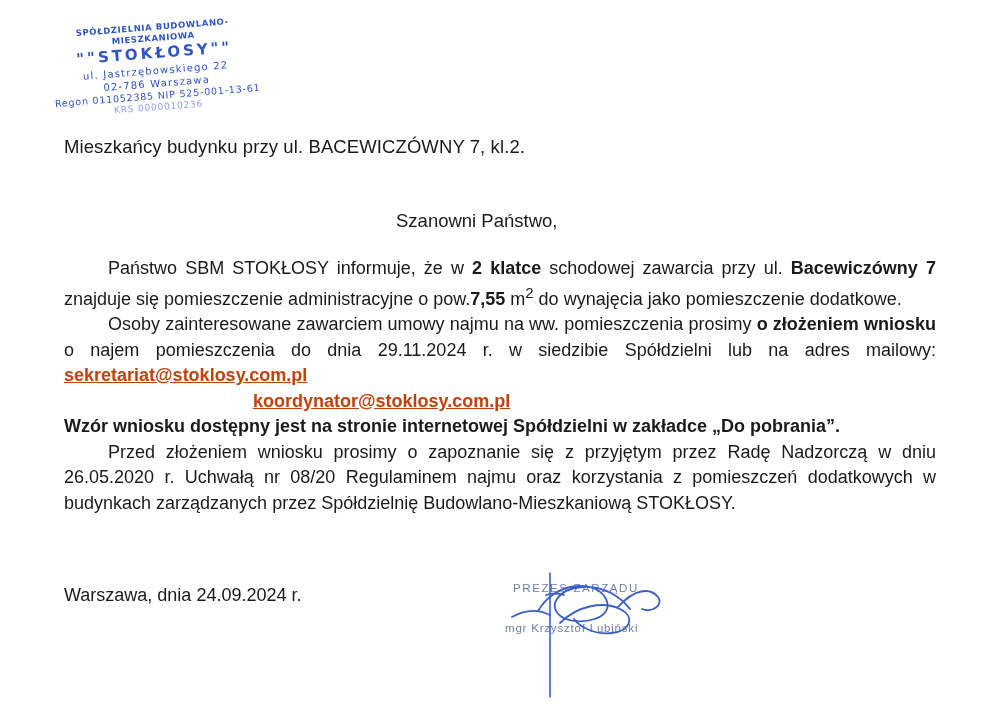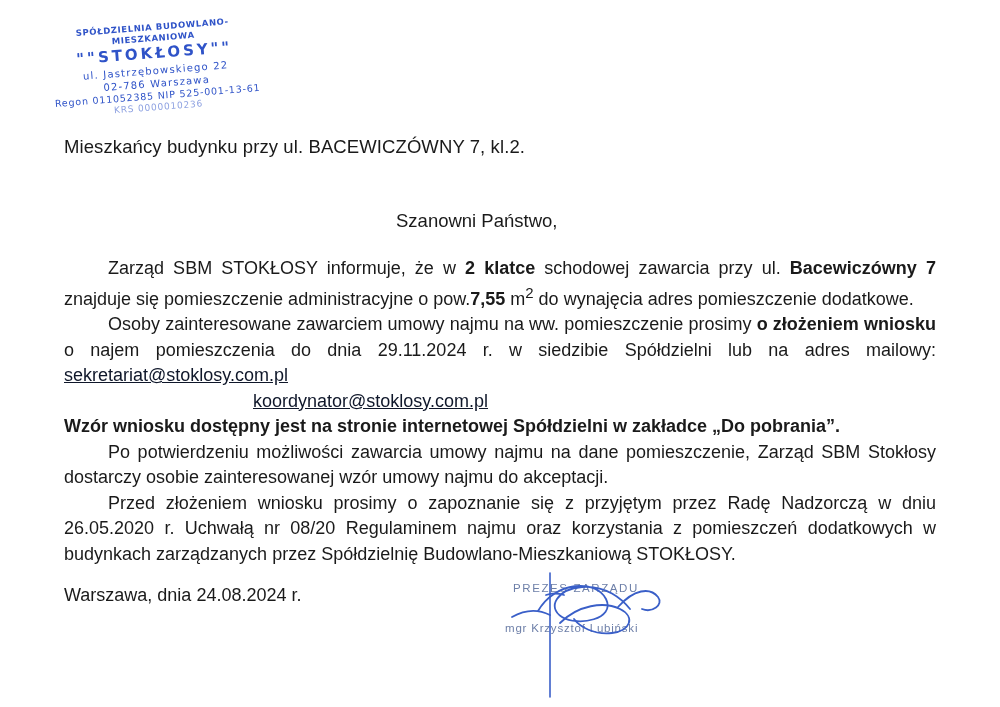--- a/index.html
+++ b/index.html
@@ -78,22 +78,23 @@
     text-align: justify;
   }
   .body-block b { font-weight: 700; }
 
   .mail-line {
     text-indent: 0;
     margin: 0;
     text-align: left;
   }
   .mail-link {
-    color: #0f172a;
+    color: #c2410c;
     text-decoration: underline;
+    font-weight: bold;
   }
   .mail-indent {
     padding-left: 145px;
   }
 
   .highlight-line {
     text-indent: 0 !important;
     font-weight: 700;
     text-align: right;
   }
@@ -154,34 +155,33 @@
   </div>
 
   <div class="addressee">
     <span>Mieszkańcy budynku przy ul. </span><b>BACEWICZÓWNY 7, kl.2</b><span>.</span>
   </div>
 
   <div class="salutation">Szanowni Państwo,</div>
 
   <div class="body-block">
 
-    <p><span>Zarząd SBM STOKŁOSY informuje, że w </span><b>2 klatce</b><span> schodowej zawarcia przy ul. </span><b>Bacewiczówny 7</b><span> znajduje się pomieszczenie administracyjne o pow.</span><b>7,55</b><span> m</span><sup>2</sup><span> do wynajęcia adres pomieszczenie dodatkowe.</span></p>
+    <p><span>Państwo SBM STOKŁOSY informuje, że w </span><b>2 klatce</b><span> schodowej zawarcia przy ul. </span><b>Bacewiczówny 7</b><span> znajduje się pomieszczenie administracyjne o pow.</span><b>7,55</b><span> m</span><sup>2</sup><span> do wynajęcia jako pomieszczenie dodatkowe.</span></p>
 
-    <p><span>Osoby zainteresowane zawarciem umowy najmu na ww. pomieszczenie prosimy </span><b>o złożeniem wniosku</b><span> o najem pomieszczenia do dnia 29.11.2024 r. w siedzibie Spółdzielni lub na adres mailowy: </span><a class="mail-link" href="#">sekretariat@stoklosy.com.pl</a></p>
+    <p><span>Osoby zainteresowane zawarciem umowy najmu na ww. pomieszczenia prosimy </span><b>o złożeniem wniosku</b><span> o najem pomieszczenia do dnia 29.11.2024 r. w siedzibie Spółdzielni lub na adres mailowy: </span><a class="mail-link" href="#">sekretariat@stoklosy.com.pl</a></p>
 
     <p class="mail-line mail-indent"><a class="mail-link" href="#">koordynator@stoklosy.com.pl</a></p>
 
     <p class="highlight-line">Wzór wniosku dostępny jest na stronie internetowej Spółdzielni w zakładce „Do pobrania”.</p>
 
-    <p>Po potwierdzeniu możliwości zawarcia umowy najmu na dane pomieszczenie, Zarząd SBM Stokłosy dostarczy osobie zainteresowanej wzór umowy najmu do akceptacji.</p>
 
     <p>Przed złożeniem wniosku prosimy o zapoznanie się z przyjętym przez Radę Nadzorczą w dniu 26.05.2020 r. Uchwałą nr 08/20 Regulaminem najmu oraz korzystania z pomieszczeń dodatkowych w budynkach zarządzanych przez Spółdzielnię Budowlano-Mieszkaniową STOKŁOSY.</p>
   </div>
 
-  <div class="footer-date">Warszawa, dnia 24.08.2024 r.</div>
+  <div class="footer-date">Warszawa, dnia 24.09.2024 r.</div>
 
   <div class="sig">
     <div class="sig-title">PREZES ZARZĄDU</div>
     <div class="sig-name">mgr Krzysztof Lubiński</div>
     <svg viewBox="0 0 360 140">
       <g fill="none" stroke="#3a5fc8" stroke-width="1.8" stroke-linecap="round">
         <path d="M38 46 C 55 16, 96 14, 106 34 C 116 54, 78 62, 62 52 C 46 42, 58 24, 82 22 C 106 20, 122 34, 130 44"></path>
         <path d="M60 58 C 78 40, 104 36, 120 44 C 136 52, 130 66, 112 68 C 94 70, 80 62, 74 54"></path>
         <path d="M50 8 L 50 132" stroke-width="1.6"></path>
         <path d="M46 30 C 52 28, 58 28, 64 30"></path>

